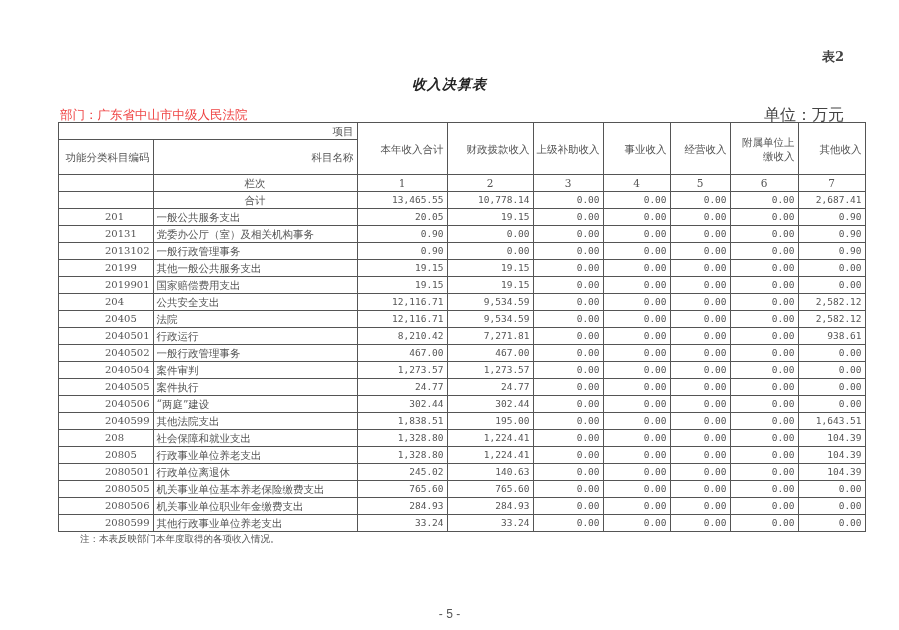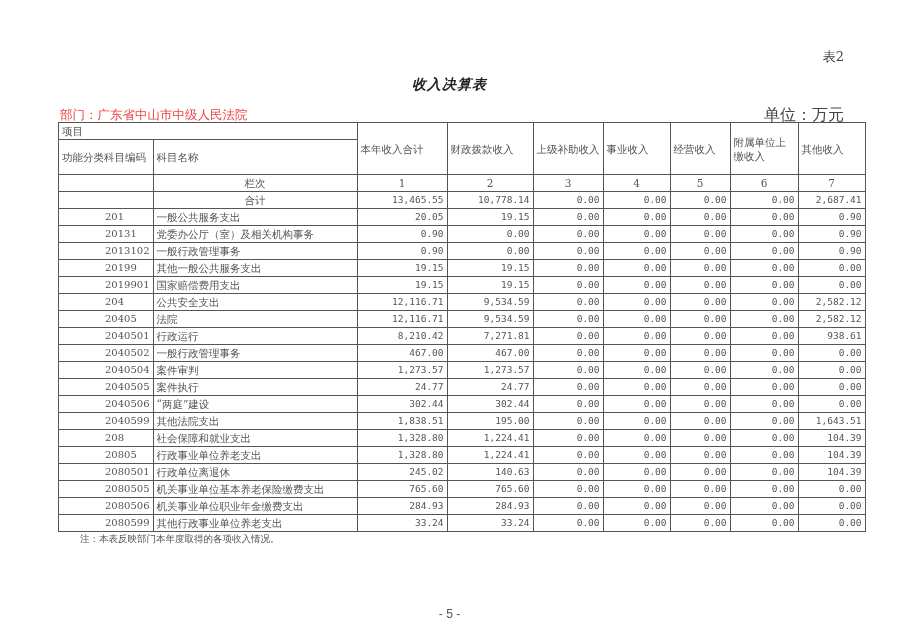--- a/index.html
+++ b/index.html
@@ -1,27 +1,27 @@
 <!DOCTYPE html>
 <html><head>
 <meta charset="utf-8">
 <style>
   html, body { margin:0; padding:0; background:#ffffff; }
   body { width:899px; height:630px; position:relative; overflow:hidden;
          font-family:"DejaVu Serif", serif; color:#333; }
-  .table-no { position:absolute; right:55px; top:48px; font-size:13px; color:#444; }
+  .table-no { position:absolute; right:55px; top:48px; font-size:13px; color:#444;font-weight:bold; }
   .title { position:absolute; left:0; width:899px; top:76px; text-align:center;
            font-size:14px; font-weight:bold; color:#222; letter-spacing:1px;font-style:italic; }
   .dept { position:absolute; left:60px; top:107px; font-size:12.5px; color:#ef4444; }
   .unit { position:absolute; right:55px; top:105px; font-size:16px; color:#444; }
   table.main { position:absolute; left:58px; top:122px; border-collapse:collapse;
                font-size:10.5px; color:#555; table-layout:fixed; }
   table.main td { border:1px solid #555; padding:0 3px; height:16px; line-height:16px;
                   white-space:nowrap; overflow:hidden; }
-  table.main td.hd { text-align:left; line-height:14px; white-space:normal;margin-top:11px; }
+  table.main td.hd { text-align:right; line-height:14px; white-space:normal;margin-top:11px; }
   table.main td.num { text-align:right; font-family:"DejaVu Sans Mono", monospace; font-size:9.5px; }
   table.main td.code { font-family:"DejaVu Serif", serif; font-size:10px;padding-left:46px; }
   table.main td.ctr { text-align:center; }
   .note { position:absolute; left:60px; top:533px; font-size:9.5px; color:#555;margin-left:20px; }
   .page-no { position:absolute; left:0; width:899px; top:607px; text-align:center;
              font-family:"Liberation Sans", sans-serif; font-size:12px; color:#555; }
 </style>
 </head>
 <body>
 

